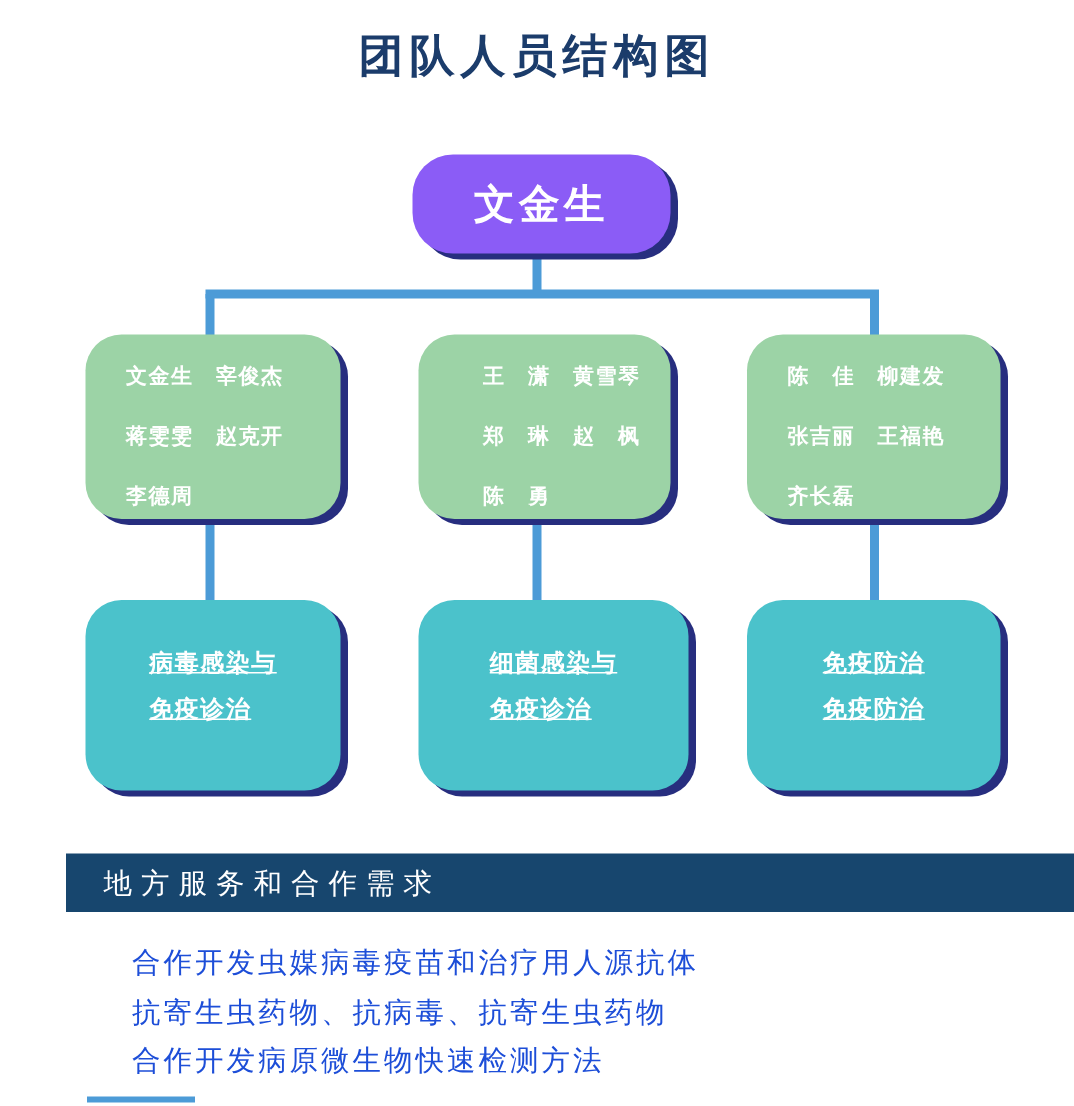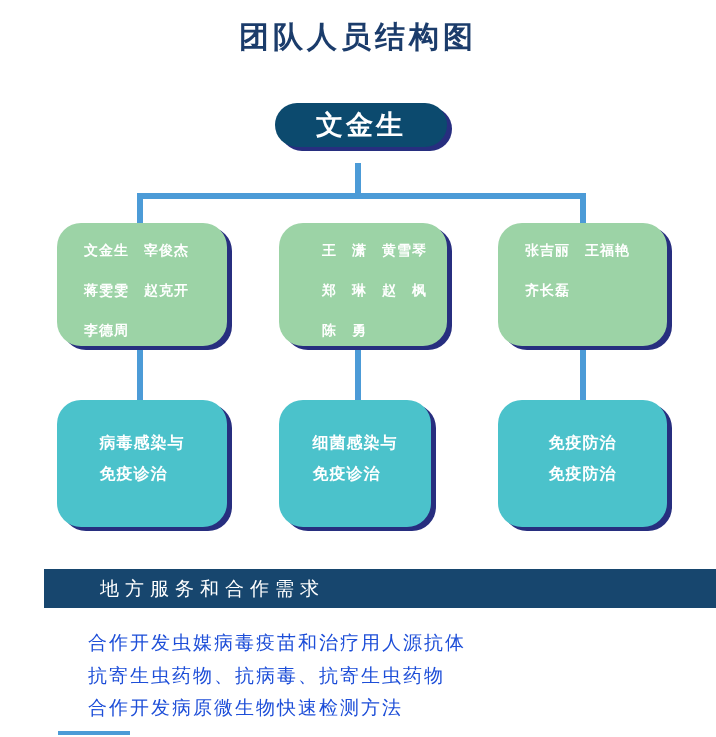--- a/index.html
+++ b/index.html
@@ -8,47 +8,47 @@
     font-family:"Liberation Sans", sans-serif; overflow:hidden;
   }
   .title {
     position:absolute; top:17px; left:0; width:100%; text-align:center;
     font-size:30px; font-weight:bold; color:#1b3c6b; letter-spacing:4px;
     font-family:Liberation Serif, serif;
   }
   .conn { position:absolute; background:#4c9bd7; z-index:1; }
   .box { position:absolute; z-index:2; box-sizing:border-box; color:#ffffff; font-weight:bold; }
   .root-box {
-    left:275px; top:103px; width:172px; height:44px; background:#0c4a6e;
+    left:275px; top:103px; width:172px; height:66px; background:#8b5cf6;
     border-radius:27px; box-shadow:5px 4px 0 #272e7f;
     display:flex; align-items:center; justify-content:center;
     font-size:27px; letter-spacing:3px;
   }
   .gbox {
     top:223px; height:123px; background:#9cd3a6; border-radius:24px;
     box-shadow:5px 4px 0 #272e7f; padding:7px 0 0 27px;
     font-size:14px; line-height:40px; letter-spacing:1px; white-space:nowrap;
   }
   #g1 { left:57px;  width:170px; }
   #g2 { left:279px; width:168px;padding-left:43px; }
   #g3 { left:498px; width:169px; }
   .tbox {
     top:400px; height:127px; background:#4bc2cb; border-radius:24px;
     box-shadow:5px 4px 0 #272e7f;
     display:flex; align-items:center; justify-content:center;
-    font-size:16px; line-height:31px; letter-spacing:1px;
+    font-size:16px; line-height:31px; letter-spacing:1px;text-decoration:underline;
   }
   #t1 { left:57px;  width:170px; }
-  #t2 { left:279px; width:152px; }
+  #t2 { left:279px; width:180px; }
   #t3 { left:498px; width:169px; }
   .tbox-inner { text-align:left; transform:translateY(-6px); }
   .section-bar {
     position:absolute; left:44px; top:569px; width:672px; height:39px;
     background:#17466e; color:#ffffff; display:flex; align-items:center;
-    padding-left:56px; box-sizing:border-box; font-size:19px; letter-spacing:6px;
+    padding-left:25px; box-sizing:border-box; font-size:19px; letter-spacing:6px;
   }
   .needs {
     position:absolute; left:88px; top:626px; color:#1d4ed8;
     font-size:19px; line-height:32.5px; letter-spacing:2px;
     font-family:"DejaVu Serif", serif; white-space:nowrap;
   }
   .bottom-dash {
     position:absolute; left:58px; top:731px; width:72px; height:4px;
     background:#4c9bd7;
   }
@@ -73,20 +73,21 @@
     <div>文金生　宰俊杰</div>
     <div>蒋雯雯　赵克开</div>
     <div>李德周</div>
   </div>
   <div class="box gbox" id="g2">
     <div>王　潇　黄雪琴</div>
     <div>郑　琳　赵　枫</div>
     <div>陈　勇</div>
   </div>
   <div class="box gbox" id="g3">
+    <div>陈　佳　柳建发</div>
     <div>张吉丽　王福艳</div>
     <div>齐长磊</div>
   </div>
 
   <div class="conn" style="left:137px; top:350px; width:6px; height:50px;"></div>
   <div class="conn" style="left:355px; top:350px; width:6px; height:50px;"></div>
   <div class="conn" style="left:580px; top:350px; width:6px; height:50px;"></div>
 
   <div class="box tbox" id="t1">
     <div class="tbox-inner">

